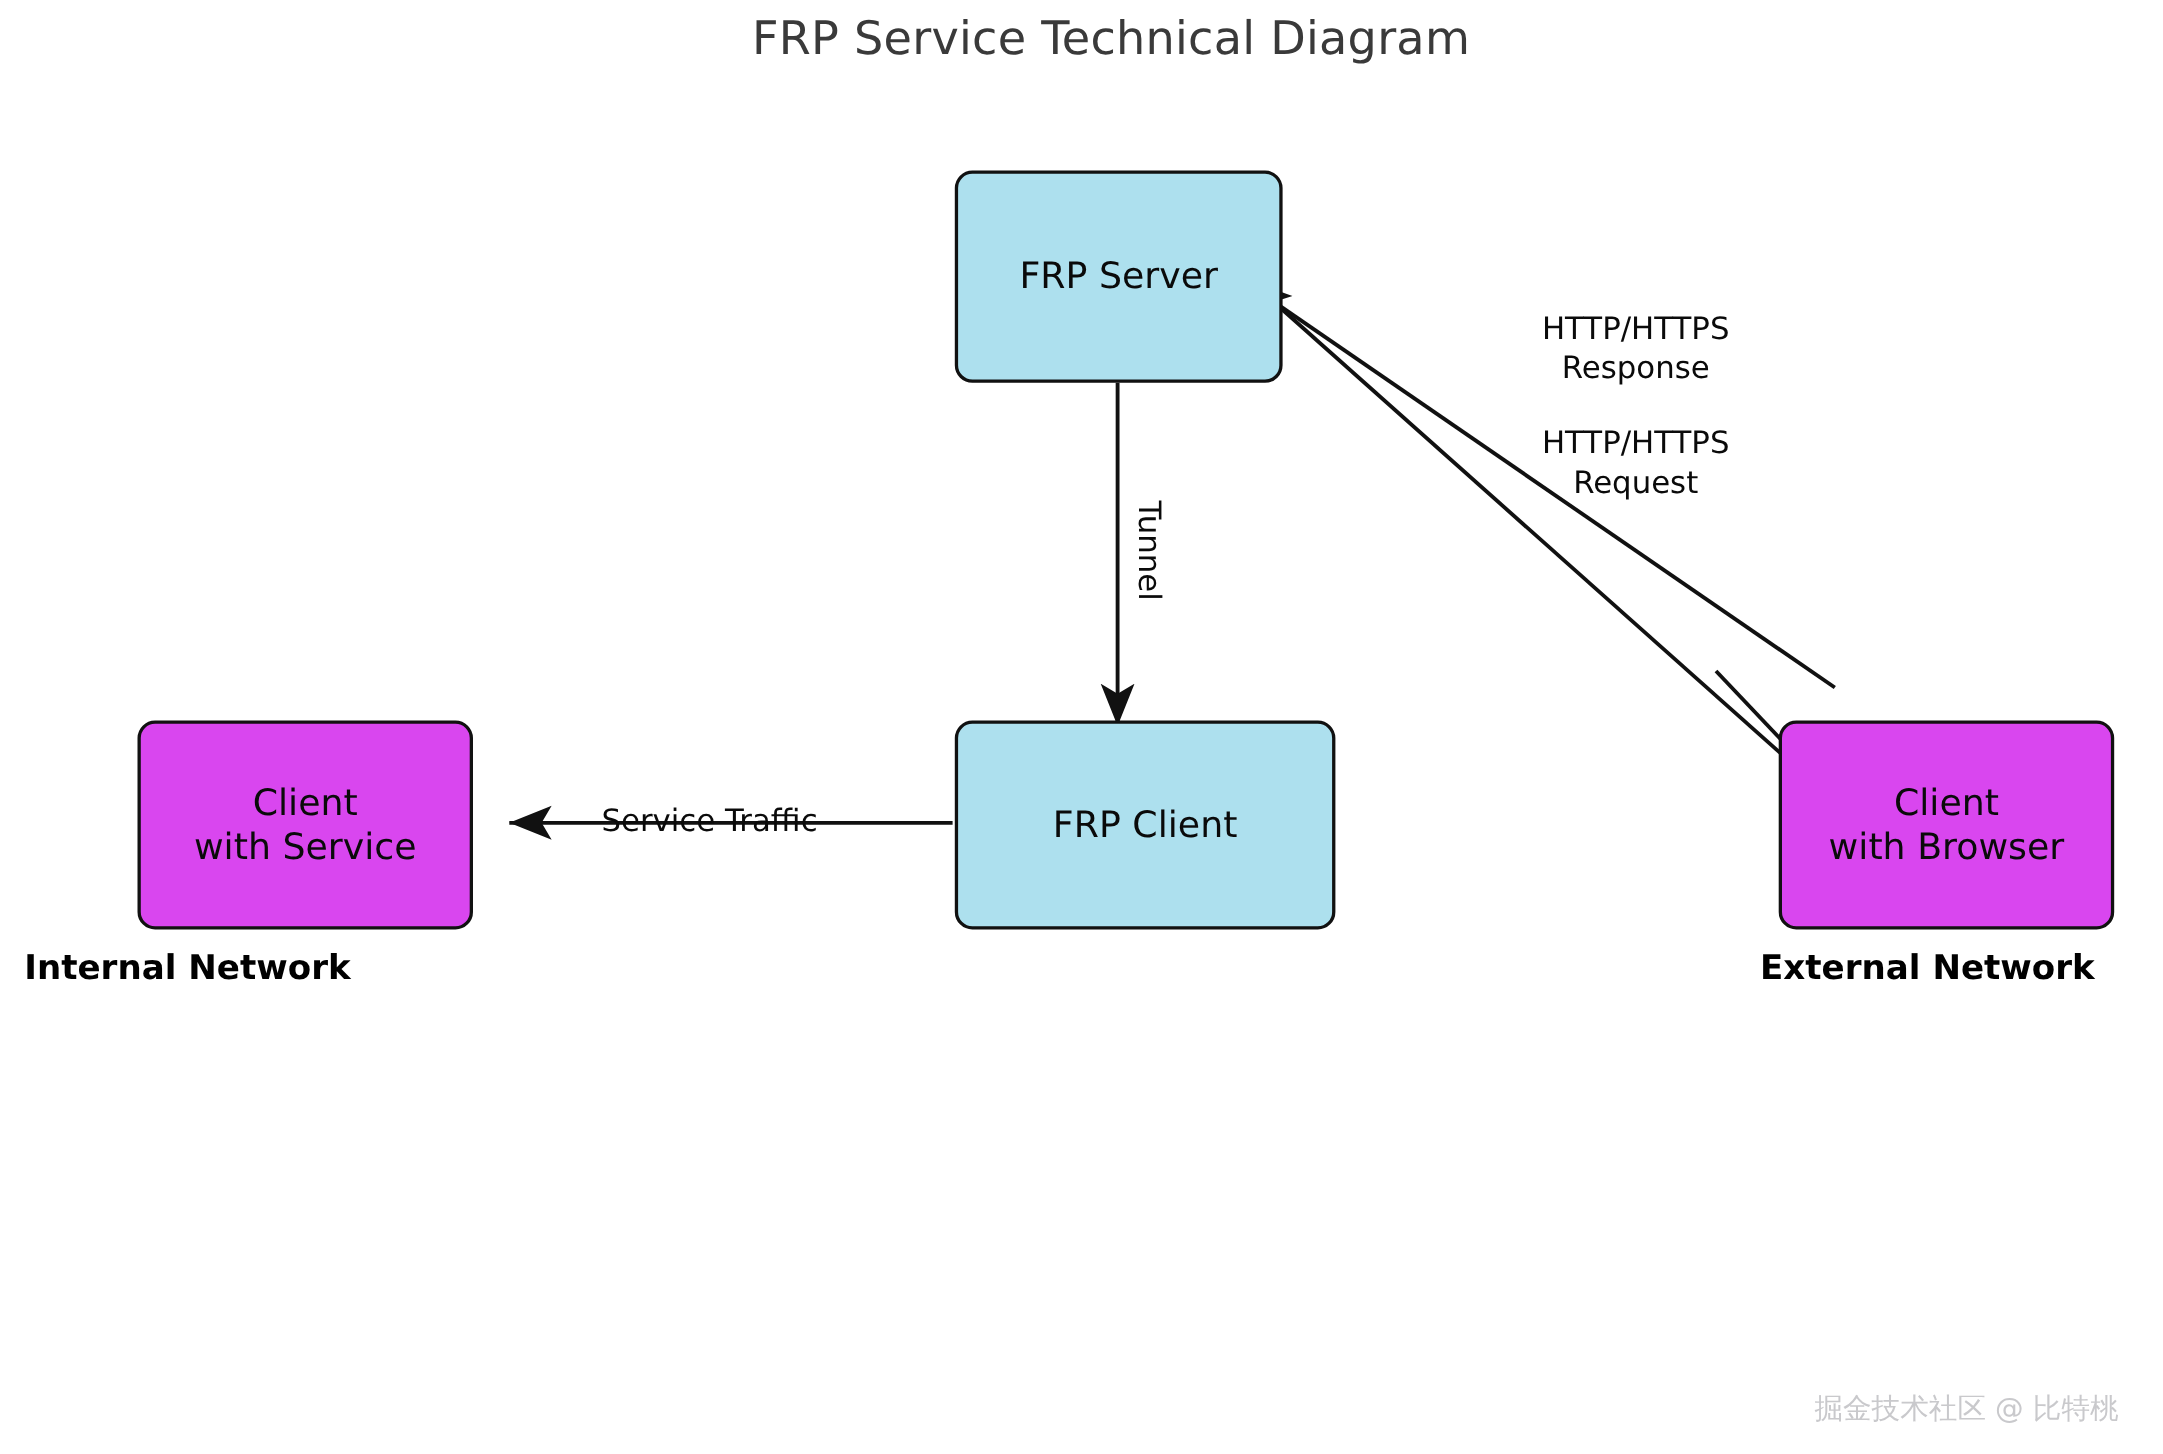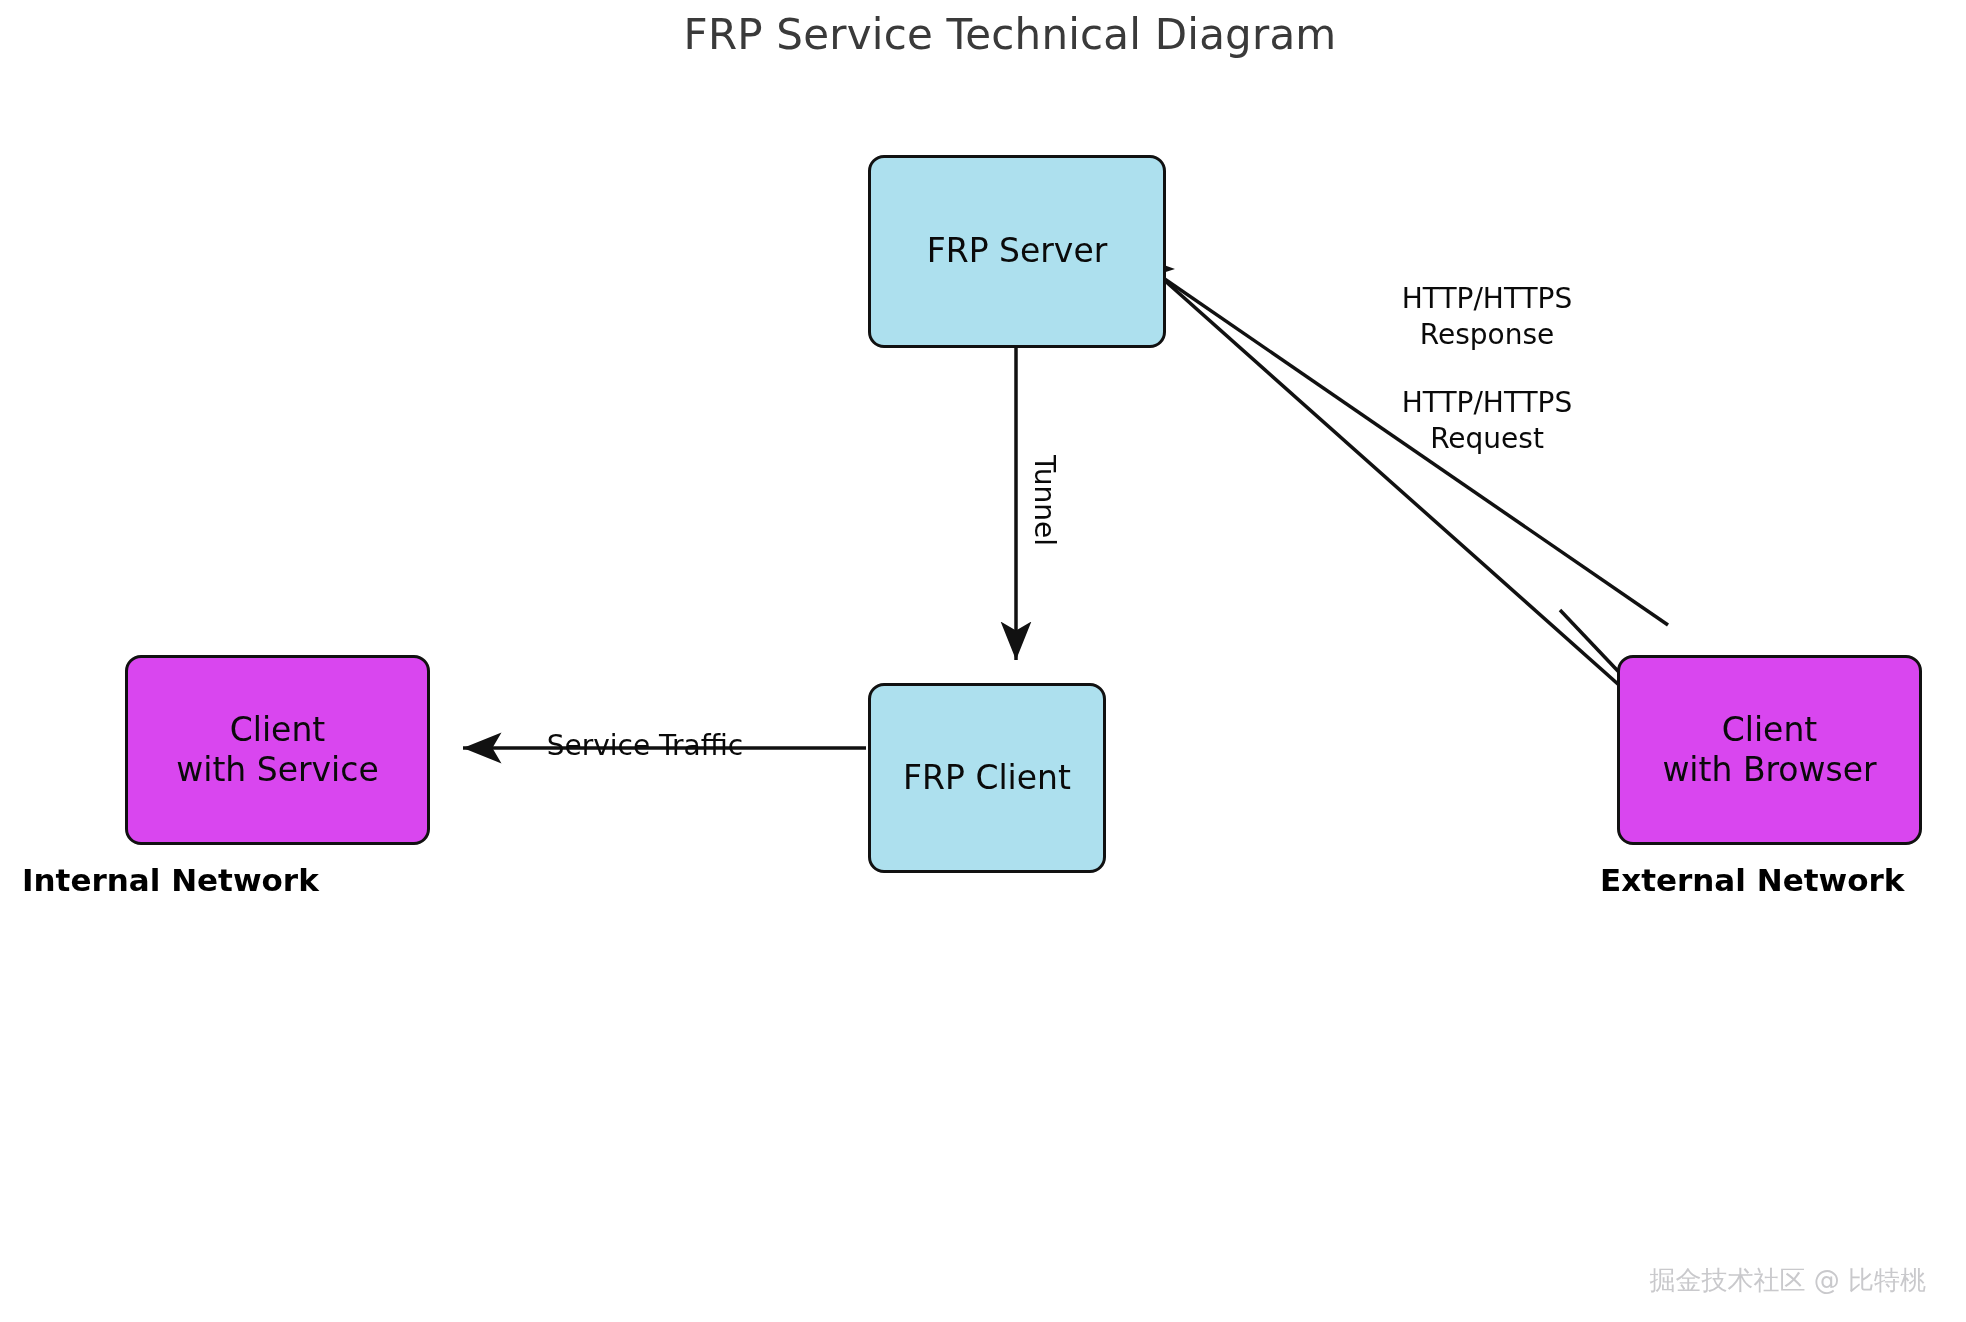--- a/index.html
+++ b/index.html
@@ -106,21 +106,21 @@
 
     <line x1="1692" y1="750" x2="1136" y2="255" stroke="#111111" stroke-width="3.5" marker-end="url(#arrowhead)"></line>
 
     <line x1="1560" y1="610" x2="1690" y2="747" stroke="#111111" stroke-width="3.5" marker-end="url(#arrowhead)"></line>
   </svg>
 
   <div class="node node-blue" style="left:868px; top:155px; width:298px; height:193px;">
     <span>FRP Server</span>
   </div>
 
-  <div class="node node-blue" style="left:868px; top:655px; width:238px; height:190px;margin-top:28px;">
+  <div class="node node-blue" style="left:868px; top:655px; width:346px; height:190px;">
     <span>FRP Client</span>
   </div>
 
   <div class="node node-green" style="left:125px; top:655px; width:305px; height:190px;">
     <span>Client
 with Service</span>
   </div>
 
   <div class="node node-green" style="left:1617px; top:655px; width:305px; height:190px;">
     <span>Client

